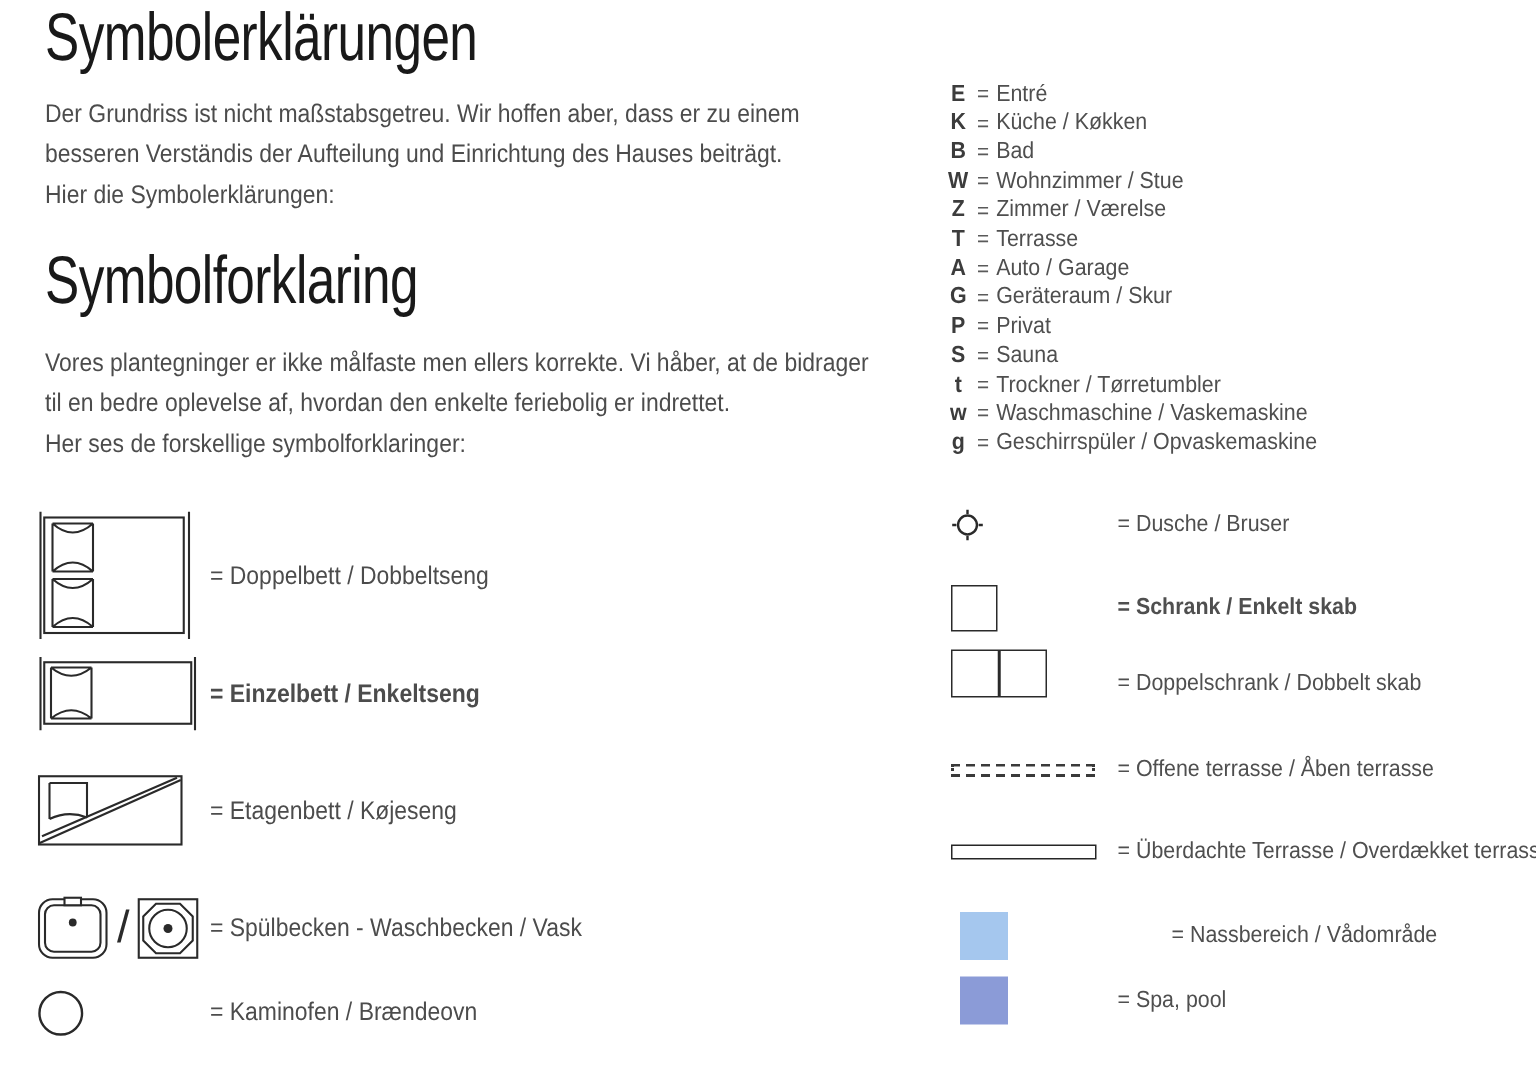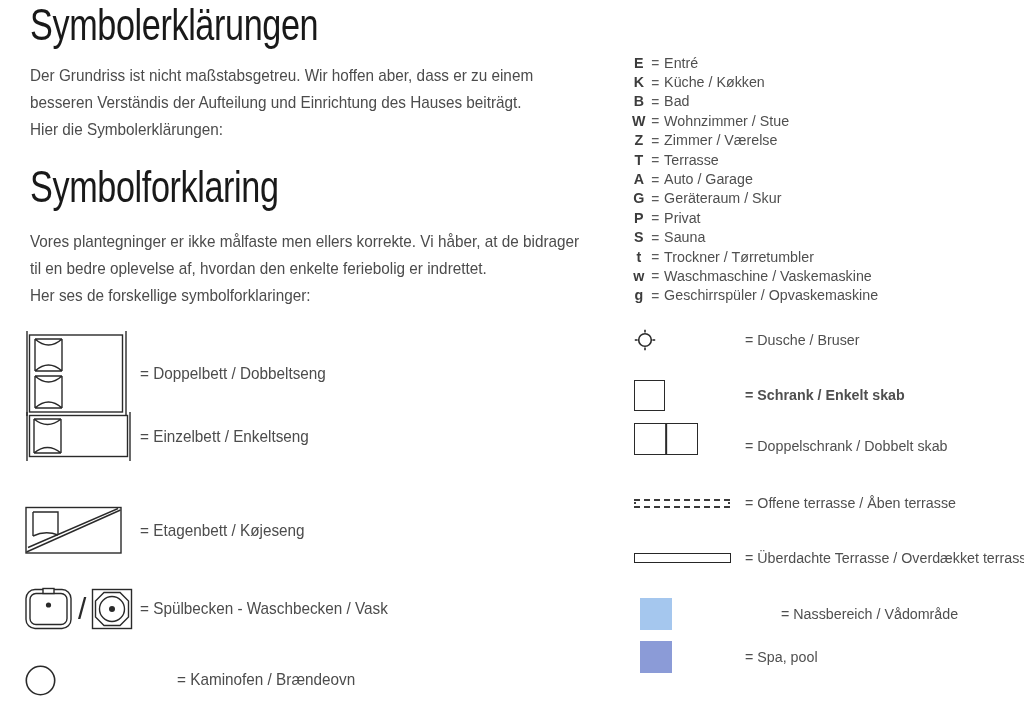--- a/index.html
+++ b/index.html
@@ -15,21 +15,21 @@
 
   
   .code-list { left:631px; top:53px; width:340px; }
   .code-row  { display:flex; align-items:center; height:19.4px;
                transform:scaleX(0.92); transform-origin:left center; }
   .code      { width:17px; text-align:center; font-weight:700; font-size:15.5px; color:#3c3c3c; }
   .code-eq   { width:19px; text-align:center; font-size:15px; color:#5a5a5a; }
   .code-lbl  { font-size:15.5px; color:#4f4f4f; white-space:nowrap; }
 
   
-  .lrow { position:absolute; display:flex; align-items:center; }
+  .lrow { position:absolute; display:flex; align-items:center;margin-top:10px; }
   .lrow-left  { left:25px;justify-content:center; }
   .lrow-right { left:634px; }
   .icon-box-l { width:115px; display:flex; align-items:center; flex:0 0 115px; }
   .icon-box-r { width:111px; display:flex; align-items:center; flex:0 0 111px; }
   .lbl-l { font-size:17px;   color:#4c4c4c; white-space:nowrap;
            transform:scaleX(0.90); transform-origin:left center; }
   .lbl-r { font-size:15.5px; color:#4f4f4f; white-space:nowrap;
            transform:scaleX(0.92); transform-origin:left center; }
 
   svg.plan { fill:none; stroke:#2a2a2a; stroke-width:1.4; }
@@ -134,21 +134,21 @@
         <line x1="2" y1="0" x2="2" y2="85"></line>
         <rect x="4.5" y="4" width="93" height="77"></rect>
         <line x1="101" y1="0" x2="101" y2="85"></line>
         <path d="M10,8 L37,8 M10,40 L37,40 M10,8 L10,40 M37,8 L37,40 M10,8 Q23.5,20 37,8 M10,40 Q23.5,28 37,40"></path>
         <path d="M10,45 L37,45 M10,77 L37,77 M10,45 L10,77 M37,45 L37,77 M10,45 Q23.5,57 37,45 M10,77 Q23.5,65 37,77"></path>
       </svg>
     </span>
     <span class="lbl-l">= Doppelbett / Dobbeltseng</span>
   </div>
 
-  <div class="lrow lrow-left" style="top:412px; height:49px;">
+  <div class="lrow lrow-left" style="top:428px; height:49px;font-weight:bold;">
     <span class="icon-box-l">
       <svg class="plan" width="107" height="49" viewBox="0 0 107 49">
         <line x1="2" y1="0" x2="2" y2="49"></line>
         <rect x="4.5" y="3.5" width="98" height="41"></rect>
         <line x1="105" y1="0" x2="105" y2="49"></line>
         <path d="M9,7 L36,7 M9,41 L36,41 M9,7 L9,41 M36,7 L36,41 M9,7 Q22.5,18 36,7 M9,41 Q22.5,30 36,41"></path>
       </svg>
     </span>
     <span class="lbl-l">= Einzelbett / Enkeltseng</span>
   </div>
@@ -177,21 +177,21 @@
       <svg class="plan" width="42" height="42" viewBox="0 0 42 42">
         <rect x="1.5" y="1.5" width="39" height="39"></rect>
         <polygon points="13,4.5 29,4.5 37.5,13 37.5,29 29,37.5 13,37.5 4.5,29 4.5,13"></polygon>
         <circle cx="21" cy="21" r="12.5"></circle>
         <circle cx="21" cy="21" r="3" fill="#2a2a2a" stroke="none"></circle>
       </svg>
     </span>
     <span class="lbl-l">= Spülbecken - Waschbecken / Vask</span>
   </div>
 
-  <div class="lrow lrow-left" style="top:664px; height:32px;gap:37px;">
+  <div class="lrow lrow-left" style="top:649px; height:32px;">
     <span class="icon-box-l">
       <svg class="plan" width="31" height="31" viewBox="0 0 31 31">
         <circle cx="15.5" cy="15.5" r="14.2" stroke-width="1.6"></circle>
       </svg>
     </span>
     <span class="lbl-l">= Kaminofen / Brændeovn</span>
   </div>
 
   <div class="lrow lrow-right" style="top:325px; height:30px;">
     <span class="icon-box-r">

